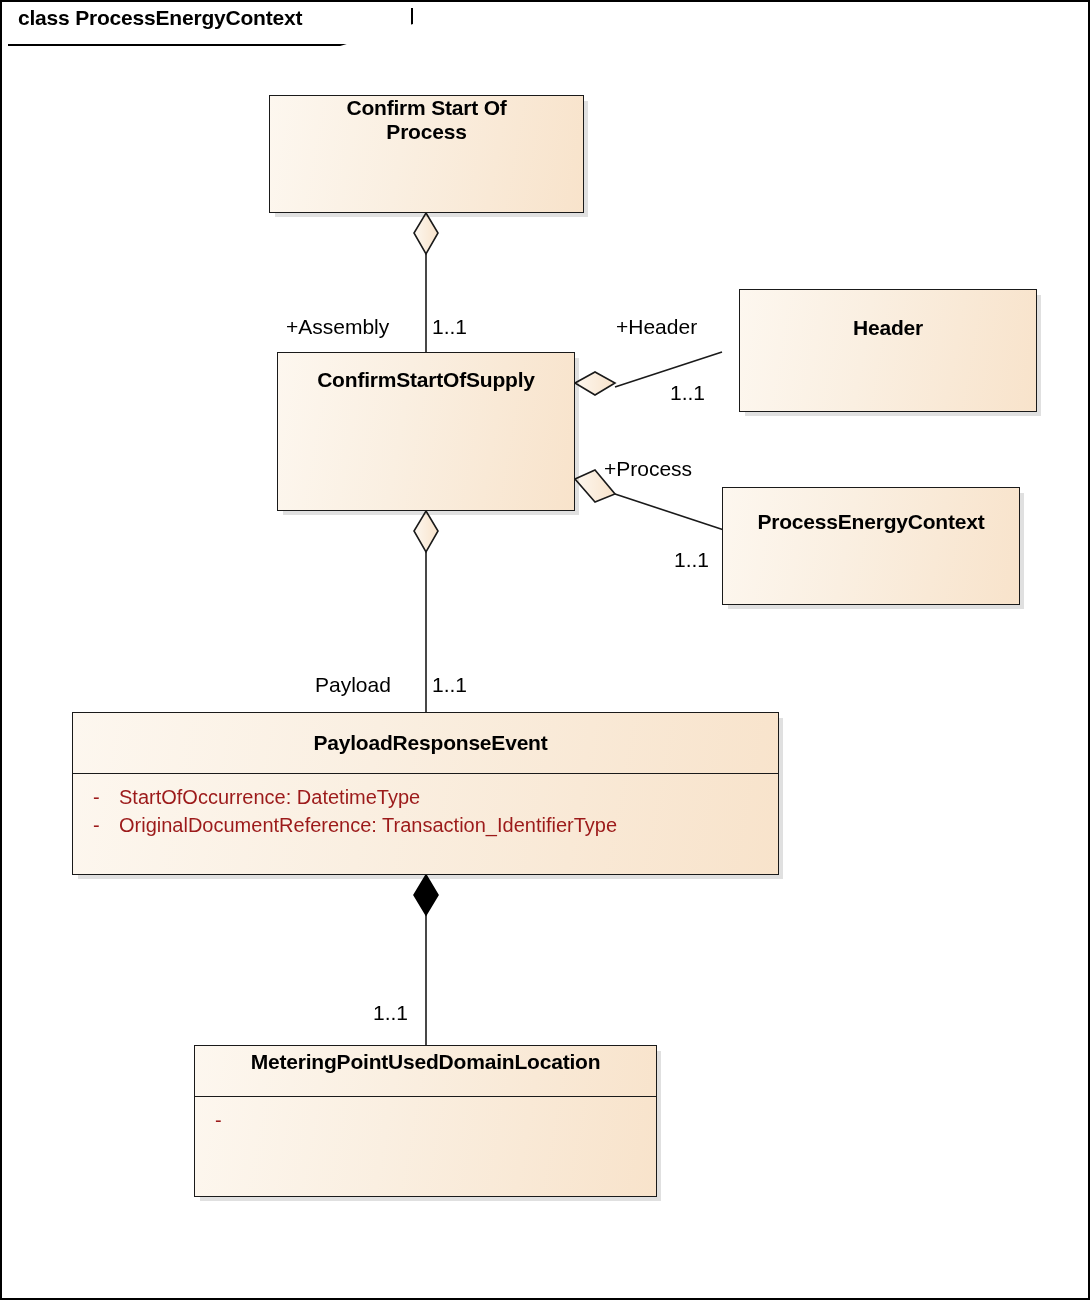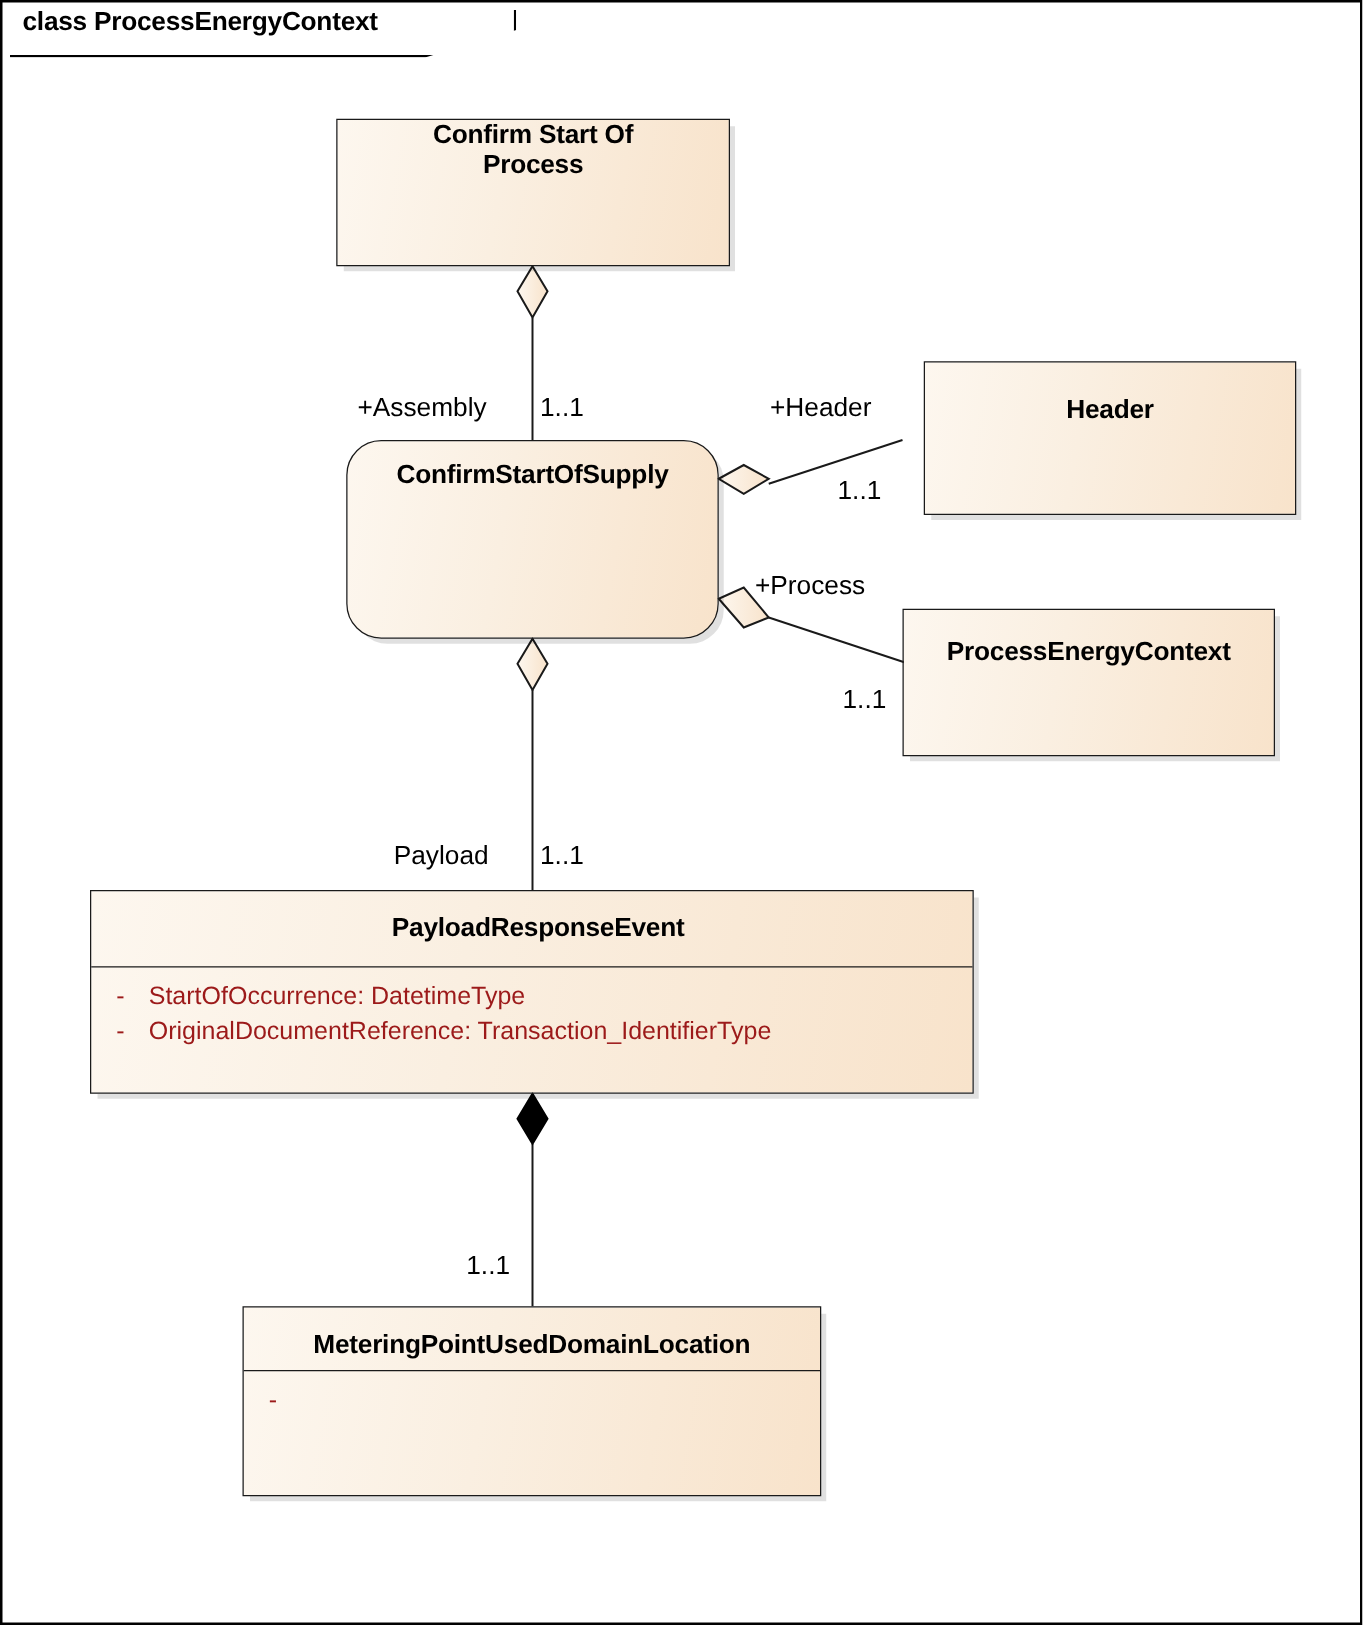--- a/index.html
+++ b/index.html
@@ -121,21 +121,20 @@
   }
   #class-confirm-start-of-supply-doc .uml-class-name {
     font-size: 21px;
   }
 
   #class-confirmstartofsupply {
     left: 275px;
     top: 350px;
     width: 298px;
     height: 159px;
-    border-radius: 28px;
   }
   #class-confirmstartofsupply .uml-class-name {
     font-size: 21px;
     padding-top: 15px;
   }
 
   #class-header {
     left: 720px;
     top: 287px;
     width: 298px;
@@ -173,21 +172,21 @@
   #class-payloadresponseevent .uml-attr-list { top: 62px; }
 
   #class-meteringpointuseddomainlocation {
     left: 192px;
     top: 1043px;
     width: 463px;
     height: 152px;
   }
   #class-meteringpointuseddomainlocation .uml-class-name {
     font-size: 21px;
-    padding-top: 18px;
+    padding-top: 4px;
   }
   #class-meteringpointuseddomainlocation .uml-divider { top: 50px; }
   #class-meteringpointuseddomainlocation .uml-attr-list { top: 52px; }
   #class-meteringpointuseddomainlocation .uml-attr-vis {
     width: 48px;
     flex: 0 0 48px;
   }
 
   
   .edge-label {

